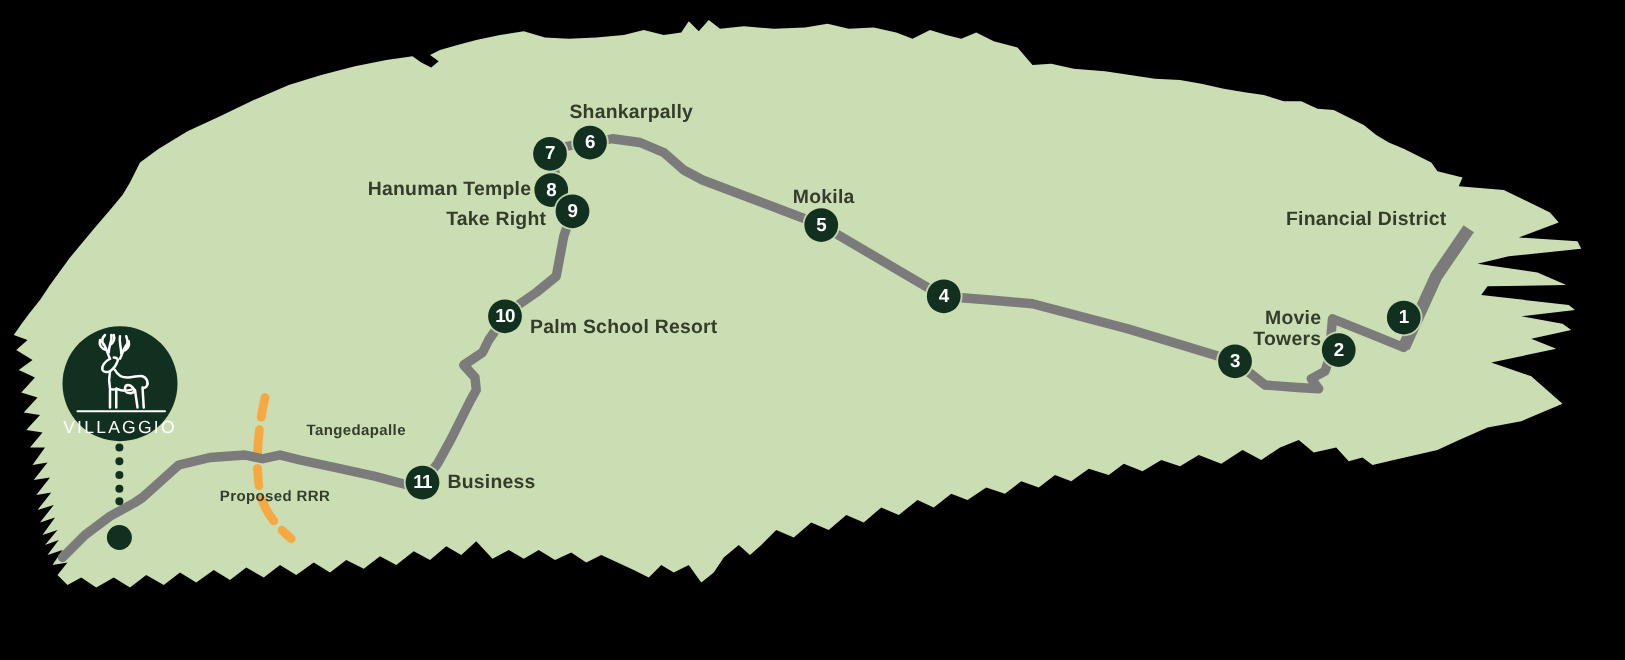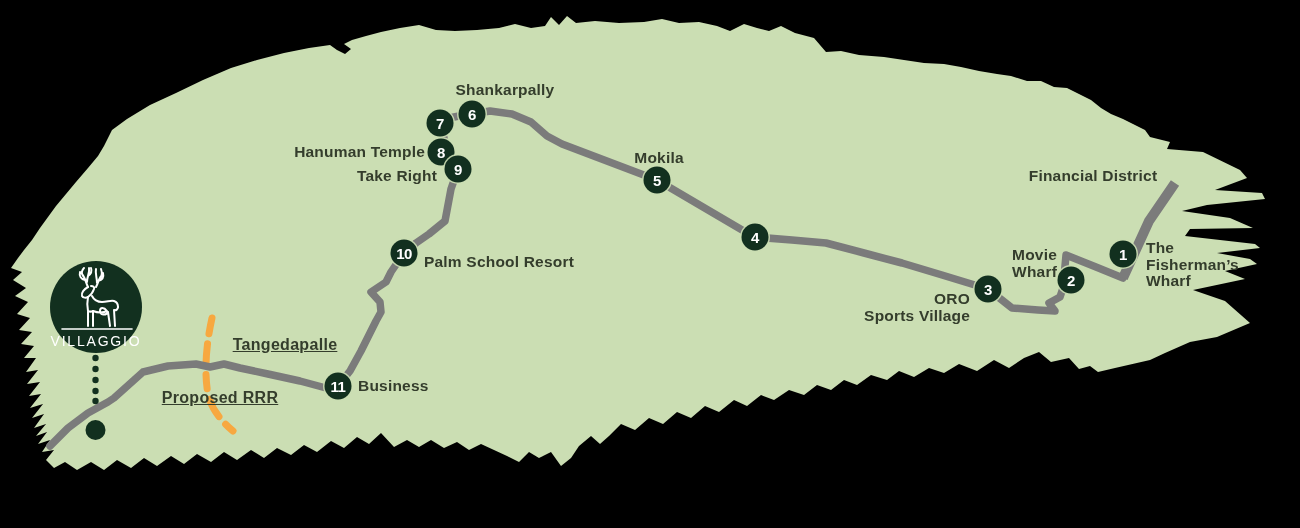--- a/index.html
+++ b/index.html
@@ -7,21 +7,21 @@
     position:relative;width:1300px;height:528px;background:#000;overflow:hidden;
     font-family:"Liberation Sans",sans-serif;
   }
   .stage svg{position:absolute;left:0;top:0;}
   .lbl{
     position:absolute;font-weight:700;font-size:15.5px;line-height:16.5px;
     color:#343d2c;white-space:pre-line;letter-spacing:.2px;z-index:4;
   }
   .lbl.right{text-align:right;}
   .lbl.center{transform:translateX(-50%);text-align:center;}
-  .lbl-sm{font-size:16px;line-height:13px;letter-spacing:.3px;text-decoration:underline;}
+  .lbl-sm{font-size:12px;line-height:13px;letter-spacing:.3px;}
   .marker{
     position:absolute;width:27px;height:27px;border-radius:50%;
     background:#12301f;color:#fff;display:flex;align-items:center;justify-content:center;
     font-weight:700;font-size:15px;transform:translate(-50%,-50%);
     box-shadow:0 0 0 1.5px rgba(203,222,179,.9);z-index:5;letter-spacing:-.5px;
   }
   .brand-word{
     position:absolute;left:96px;top:333px;transform:translateX(-50%);
     color:#fff;font-size:14px;letter-spacing:1.8px;font-weight:400;z-index:6;white-space:nowrap;
   }
@@ -125,27 +125,22 @@
   <div class="marker" style="left:458px;top:169px">
       <span>9</span>
     </div>
   <div class="marker" style="left:404px;top:253px">
       <span>10</span>
     </div>
   <div class="marker" style="left:338px;top:386px">
       <span>11</span>
     </div>
 
-  <div class="lbl" style="left:1146px;top:240px">The
-Fisherman’s
-Wharf</div>
   <div class="lbl right" style="right:243px;top:247px">Movie
-Wharf</div>
-  <div class="lbl right" style="right:330px;top:291px">ORO
-Sports Village</div>
+Towers</div>
   <div class="lbl center" style="left:659px;top:150px">Mokila</div>
   <div class="lbl center" style="left:505px;top:82px">Shankarpally</div>
   <div class="lbl right" style="right:875px;top:144px">Hanuman Temple</div>
   <div class="lbl right" style="right:863px;top:168px">Take Right</div>
   <div class="lbl" style="left:424px;top:254px">Palm School Resort</div>
   <div class="lbl" style="left:358px;top:378px">Business</div>
   <div class="lbl center" style="left:1093px;top:168px">Financial District</div>
   <div class="lbl lbl-sm center" style="left:285px;top:338px">Tangedapalle</div>
   <div class="lbl lbl-sm center" style="left:220px;top:391px">Proposed RRR</div>
 

